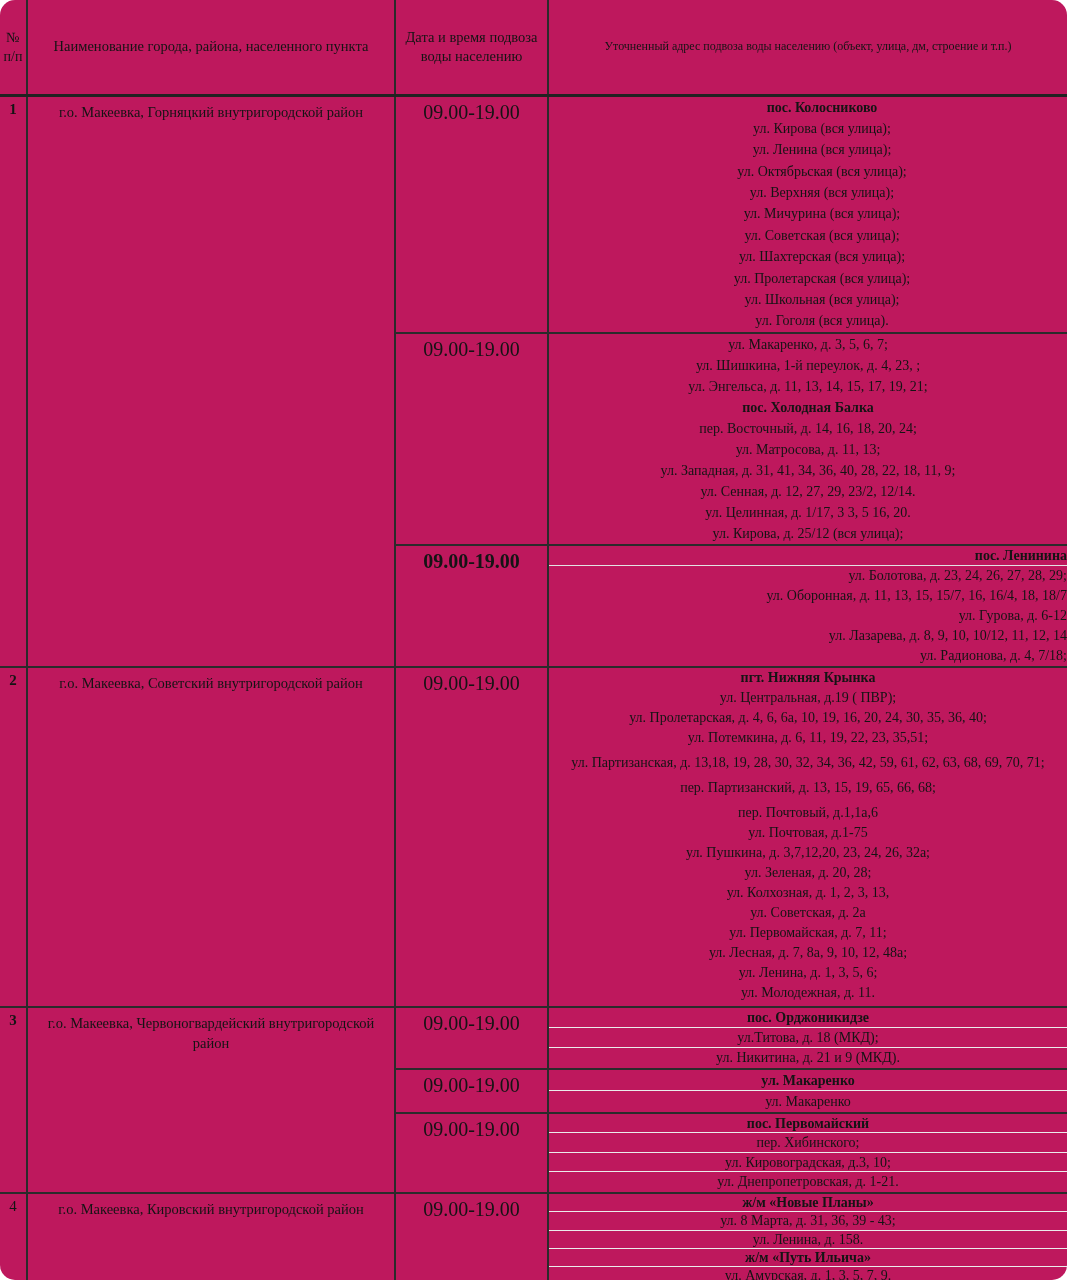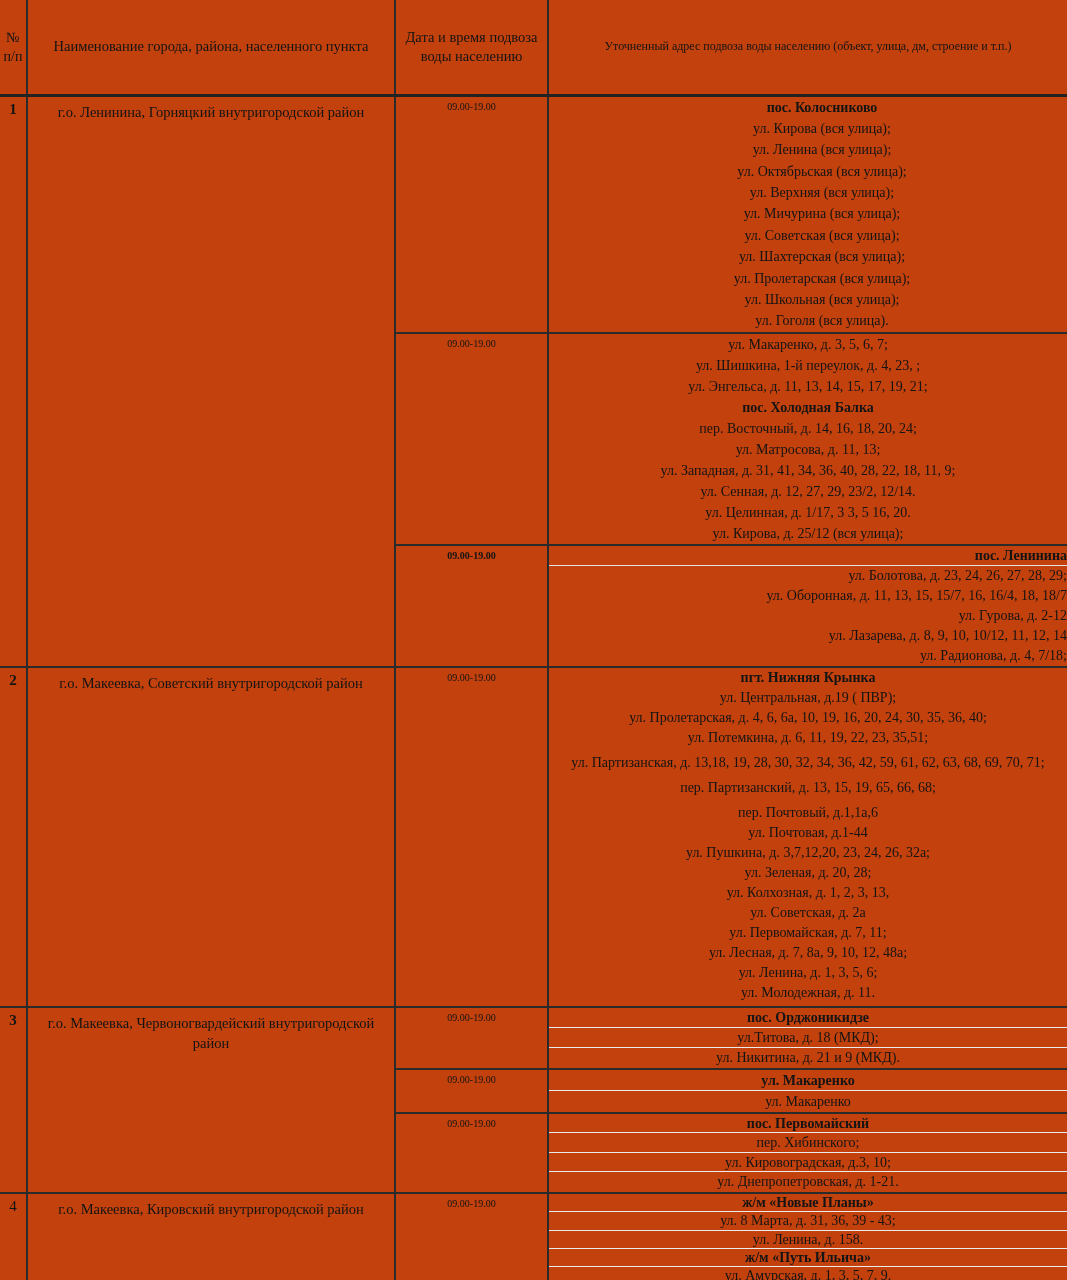--- a/index.html
+++ b/index.html
@@ -1,39 +1,39 @@
 <!DOCTYPE html>
 <html><head>
 <meta charset="utf-8">
 <style>
   html,body{margin:0;padding:0;background:#fff;}
   body{width:1067px;height:1280px;overflow:hidden;
        font-family:"Liberation Serif","DejaVu Serif",serif;color:#141414;}
-  .page{position:relative;width:1067px;height:1280px;background:#c2410c;}
+  .page{position:relative;width:1067px;height:1280px;background:#be185d;border-radius:15px;}
   table{border-collapse:collapse;table-layout:fixed;width:1067px;}
   col.c-num{width:27px;}
   col.c-name{width:368px;}
   col.c-time{width:153px;}
   col.c-addr{width:519px;}
   th,td{vertical-align:top;padding:0;box-sizing:border-box;}
   
   th{border-right:2px solid #2b2b2b;border-bottom:3px solid #222;
      font-weight:400;vertical-align:middle;text-align:center;
      font-size:14.5px;line-height:19px;}
   th:last-child{border-right:none;}
   thead tr{height:95px;}
   th.h-num{font-size:14px;overflow:hidden;padding:0 1px;}
   th.h-time{padding:13px 4px;}
   th.h-addr{white-space:nowrap;overflow:hidden;font-size:12px;text-align:center;}
   td.td-num{border-right:2px solid #2b2b2b;border-bottom:2px solid #2b2b2b;
             text-align:center;font-weight:700;font-size:15px;padding-top:4px;}
   td.td-name{border-right:2px solid #2b2b2b;border-bottom:2px solid #2b2b2b;
              text-align:center;font-size:14.5px;line-height:20px;padding:5px 14px 0;}
   td.td-time{border-right:2px solid #2b2b2b;border-bottom:2px solid #2b2b2b;
-             text-align:center;font-size:10px;padding-top:4px;}
+             text-align:center;font-size:20px;padding-top:4px;}
   td.td-addr{border-bottom:2px solid #2b2b2b;font-size:14px;overflow:hidden;}
   .time-bold{font-weight:700;}
   .addr-line{display:block;text-align:center;white-space:nowrap;box-sizing:border-box;}
   .addr-line.settlement{font-weight:700;}
   
   tr.r0-b0{height:235px;} tr.r0-b0 .addr-line{height:21.4px;line-height:21.4px;margin-left:28px;}
   tr.r0-b1{height:210px;} tr.r0-b1 .addr-line{height:21px;line-height:21px;}
   tr.r0-b2{height:120px;} tr.r0-b2 .addr-line{height:20px;line-height:20px;text-align:right;}
   tr.r1-b0{height:340px;} tr.r1-b0 .addr-line{height:20px;line-height:20px;}
   tr.r1-b0 .addr-line:nth-child(5),
@@ -63,21 +63,21 @@
       <tr>
         <th class="h-num">№ п/п</th>
         <th class="h-name">Наименование города, района, населенного пункта</th>
         <th class="h-time">Дата и время подвоза воды населению</th>
         <th class="h-addr">Уточненный адрес подвоза воды населению (объект, улица, дм, строение и т.п.)</th>
       </tr>
     </thead>
     <tbody id="tbody">
         <tr class="r0-b0 row-0">
           <td class="td-num" rowspan="3">1</td>
-          <td class="td-name" rowspan="3">г.о. Ленинина, Горняцкий внутригородской район</td>
+          <td class="td-name" rowspan="3">г.о. Макеевка, Горняцкий внутригородской район</td>
           <td class="td-time">09.00-19.00</td>
           <td class="td-addr">
             <div class="addr-line settlement">пос. Колосниково</div>
             <div class="addr-line">ул. Кирова (вся улица);</div>
             <div class="addr-line">ул. Ленина (вся улица);</div>
             <div class="addr-line">ул. Октябрьская (вся улица);</div>
             <div class="addr-line">ул. Верхняя (вся улица);</div>
             <div class="addr-line">ул. Мичурина (вся улица);</div>
             <div class="addr-line">ул. Советская (вся улица);</div>
             <div class="addr-line">ул. Шахтерская (вся улица);</div>
@@ -100,38 +100,38 @@
             <div class="addr-line">ул. Целинная, д. 1/17, 3 3, 5 16, 20.</div>
             <div class="addr-line">ул. Кирова, д. 25/12 (вся улица);</div>
           </td>
         </tr>
         <tr class="r0-b2 row-0">
           <td class="td-time time-bold">09.00-19.00</td>
           <td class="td-addr">
             <div class="addr-line settlement">пос. Ленинина</div>
             <div class="addr-line">ул. Болотова, д. 23, 24, 26, 27, 28, 29;</div>
             <div class="addr-line">ул. Оборонная, д. 11, 13, 15, 15/7, 16, 16/4, 18, 18/7</div>
-            <div class="addr-line">ул. Гурова, д. 2-12</div>
+            <div class="addr-line">ул. Гурова, д. 6-12</div>
             <div class="addr-line">ул. Лазарева, д. 8, 9, 10, 10/12, 11, 12, 14</div>
             <div class="addr-line">ул. Радионова, д. 4, 7/18;</div>
           </td>
         </tr>
         <tr class="r1-b0 row-1">
           <td class="td-num" rowspan="1">2</td>
           <td class="td-name" rowspan="1">г.о. Макеевка, Советский внутригородской район</td>
           <td class="td-time">09.00-19.00</td>
           <td class="td-addr">
             <div class="addr-line settlement">пгт. Нижняя Крынка</div>
             <div class="addr-line">ул. Центральная, д.19 ( ПВР);</div>
             <div class="addr-line">ул. Пролетарская, д. 4, 6, 6а, 10, 19, 16, 20, 24, 30, 35, 36, 40;</div>
             <div class="addr-line">ул. Потемкина, д. 6, 11, 19, 22, 23, 35,51;</div>
             <div class="addr-line">ул. Партизанская, д. 13,18, 19, 28, 30, 32, 34, 36, 42, 59, 61, 62, 63, 68, 69, 70, 71;</div>
             <div class="addr-line">пер. Партизанский, д. 13, 15, 19, 65, 66, 68;</div>
             <div class="addr-line">пер. Почтовый, д.1,1а,6</div>
-            <div class="addr-line">ул. Почтовая, д.1-44</div>
+            <div class="addr-line">ул. Почтовая, д.1-75</div>
             <div class="addr-line">ул. Пушкина, д. 3,7,12,20, 23, 24, 26, 32а;</div>
             <div class="addr-line">ул. Зеленая, д. 20, 28;</div>
             <div class="addr-line">ул. Колхозная, д. 1, 2, 3, 13,</div>
             <div class="addr-line">ул. Советская, д. 2а</div>
             <div class="addr-line">ул. Первомайская, д. 7, 11;</div>
             <div class="addr-line">ул. Лесная, д. 7, 8а, 9, 10, 12, 48а;</div>
             <div class="addr-line">ул. Ленина, д. 1, 3, 5, 6;</div>
             <div class="addr-line">ул. Молодежная, д. 11.</div>
           </td>
         </tr>

